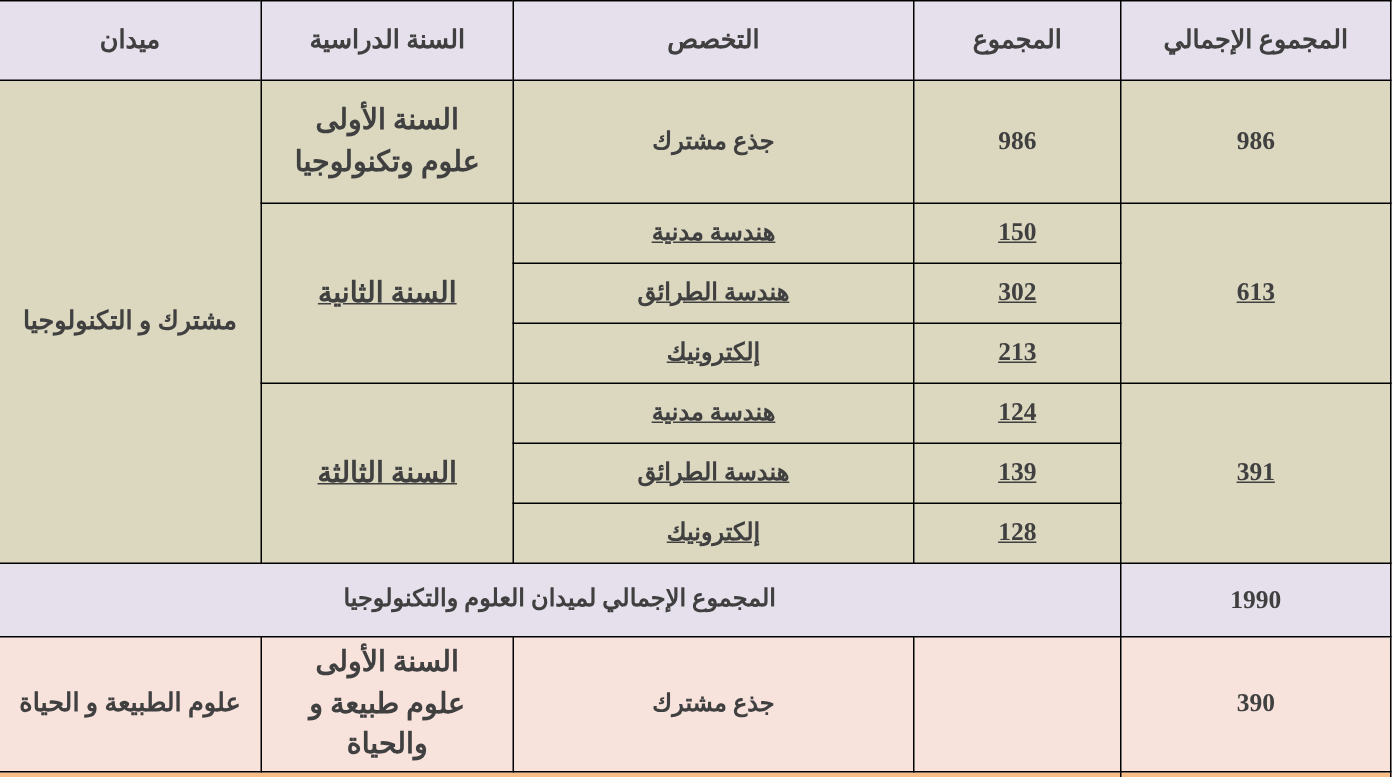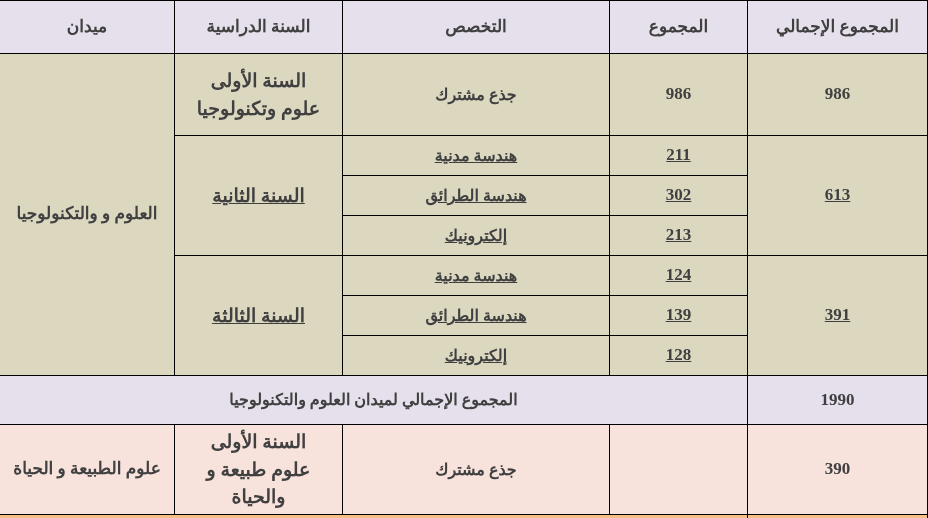--- a/index.html
+++ b/index.html
@@ -91,26 +91,26 @@
     </tr>
   </thead>
   <tbody>
 
     <tr class="row-y1">
       <td class="cell-beige txt-green" rowspan="1">986</td>
       <td class="cell-beige txt-num">986</td>
       <td class="cell-beige txt-specialty">جذع مشترك</td>
       <td class="cell-beige txt-year year-multiline">السنة الأولى
 علوم وتكنولوجيا</td>
-      <td class="cell-beige txt-domain" rowspan="7">العلوم و والتكنولوجيا</td>
+      <td class="cell-beige txt-domain" rowspan="7">مشترك و التكنولوجيا</td>
     </tr>
 
     <tr class="row-sub">
       <td class="cell-beige txt-green" rowspan="3">613</td>
-      <td class="cell-beige txt-num">211</td>
+      <td class="cell-beige txt-num">150</td>
       <td class="cell-beige txt-specialty">هندسة مدنية</td>
       <td class="cell-beige txt-year" rowspan="3">السنة الثانية</td>
     </tr>
     <tr class="row-sub">
       <td class="cell-beige txt-num">302</td>
       <td class="cell-beige txt-specialty">هندسة الطرائق</td>
     </tr>
     <tr class="row-sub">
       <td class="cell-beige txt-num">213</td>
       <td class="cell-beige txt-specialty">إلكترونيك</td>

